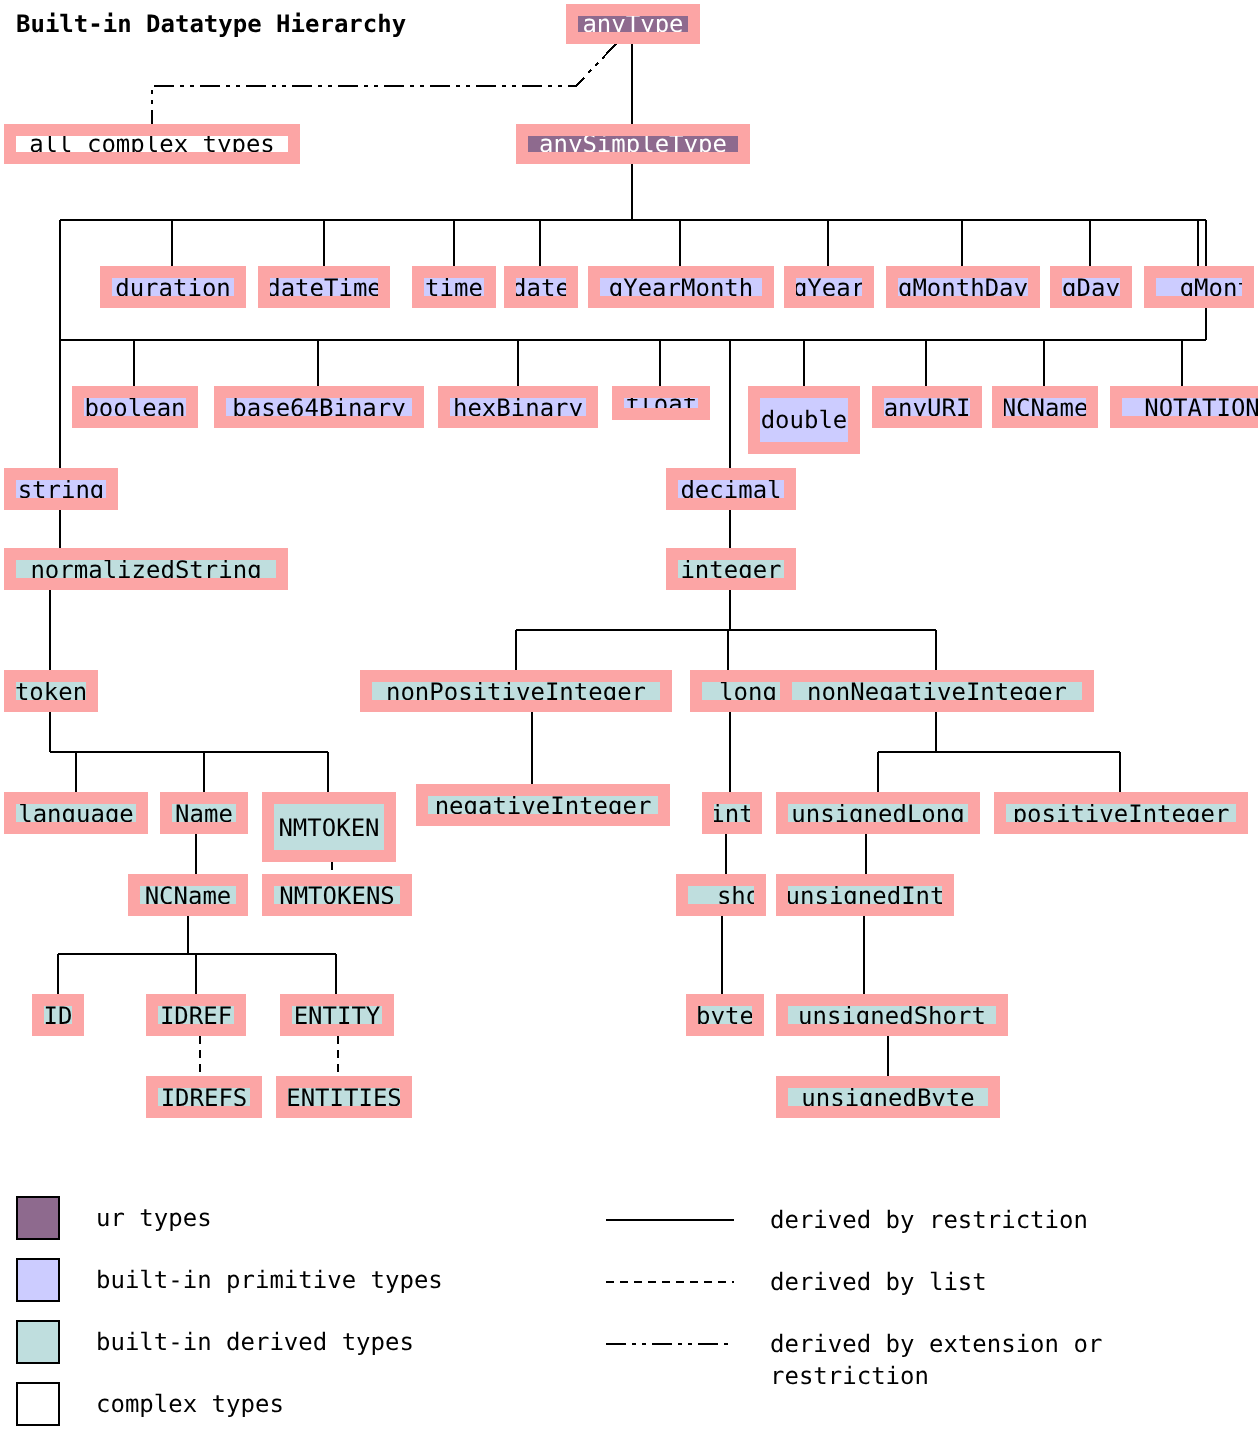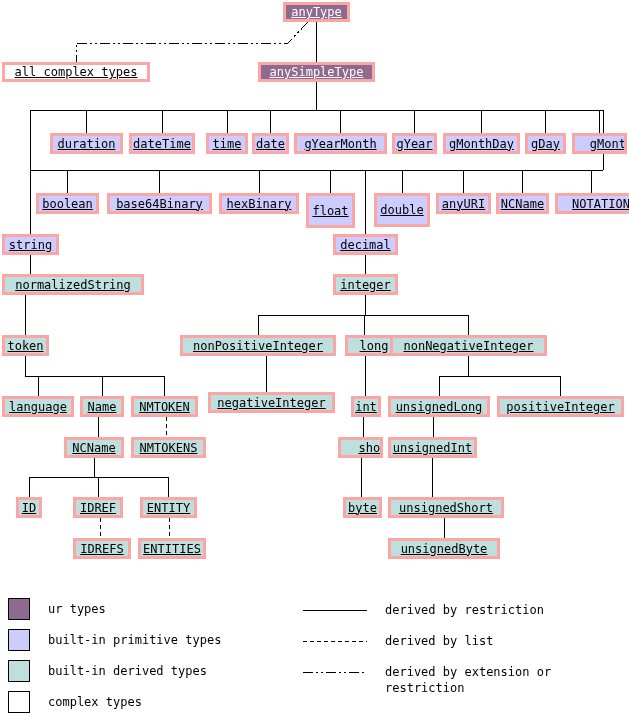--- a/index.html
+++ b/index.html
@@ -7,42 +7,43 @@
     position:relative; width:629px; height:717px; overflow:hidden;
     background:var(--background,#fff);
     font-family:"DejaVu Sans Mono","Liberation Mono",monospace;
     font-size:12px; color:#000;
   }
   .title {
     position:absolute; left:8px; top:5px; font-weight:bold; white-space:nowrap;
   }
   svg.edge-layer { position:absolute; left:0; top:0; }
   .node {
-    position:absolute; box-sizing:border-box; border:3px solid #fca5a5;
+    position:absolute; box-sizing:border-box; border:6px solid #fca5a5;
     display:flex; align-items:center; justify-content:center;
-    white-space:nowrap; overflow:hidden;text-decoration:underline;
+    white-space:nowrap; overflow:hidden;
   }
   .node.ur        { background:var(--ur,#8e6a8e); color:#fff; }
   .node.primitive { background:var(--primitive,#ccccff); }
   .node.derived   { background:var(--derived,#bfdede); }
   .node.complex   { background:var(--complex,#ffffff); }
   .legend-row { position:absolute; left:8px; display:flex; align-items:center; }
   .swatch {
     display:inline-block; width:22px; height:22px; box-sizing:border-box;
     border:1px solid #000;
   }
   .legend-text { margin-left:18px; white-space:nowrap; }
   .line-label { position:absolute; left:385px; line-height:16px; }
   .line-label.two-line { width:195px; }
 </style>
 </head>
 <body>
 
 <div class="stage">
 
+  <div class="title">Built-in Datatype Hierarchy</div>
 
   <svg id="edge-svg" class="edge-layer" width="629" height="717" shape-rendering="crispEdges">
       <polyline points="308,22 288,43 76,43 76,62" fill="none" stroke="#000000" stroke-width="1" stroke-dasharray="10,3,2,3,2,3"></polyline>
       <polyline points="316,22 316,62" fill="none" stroke="#000000" stroke-width="1"></polyline>
       <polyline points="316,82 316,110" fill="none" stroke="#000000" stroke-width="1"></polyline>
       <polyline points="30,110 603,110" fill="none" stroke="#000000" stroke-width="1"></polyline>
       <polyline points="86,110 86,133" fill="none" stroke="#000000" stroke-width="1"></polyline>
       <polyline points="162,110 162,133" fill="none" stroke="#000000" stroke-width="1"></polyline>
       <polyline points="227,110 227,133" fill="none" stroke="#000000" stroke-width="1"></polyline>
       <polyline points="270,110 270,133" fill="none" stroke="#000000" stroke-width="1"></polyline>
@@ -110,36 +111,36 @@
       <div class="node primitive" style="left: 206px; top: 133px; width: 42px; height: 21px;">time</div>
       <div class="node primitive" style="left: 252px; top: 133px; width: 37px; height: 21px;">date</div>
       <div class="node primitive" style="left: 294px; top: 133px; width: 93px; height: 21px;">gYearMonth</div>
       <div class="node primitive" style="left: 392px; top: 133px; width: 45px; height: 21px;">gYear</div>
       <div class="node primitive" style="left: 443px; top: 133px; width: 77px; height: 21px;">gMonthDay</div>
       <div class="node primitive" style="left: 525px; top: 133px; width: 41px; height: 21px;">gDay</div>
       <div class="node primitive" style="left: 572px; top: 133px; width: 55px; height: 21px; padding-left: 24px;">gMonth</div>
       <div class="node primitive" style="left: 36px; top: 193px; width: 63px; height: 21px;">boolean</div>
       <div class="node primitive" style="left: 107px; top: 193px; width: 105px; height: 21px;">base64Binary</div>
       <div class="node primitive" style="left: 219px; top: 193px; width: 80px; height: 21px;">hexBinary</div>
-      <div class="node primitive" style="left: 306px; top: 193px; width: 49px; height: 35px;">float</div>
+      <div class="node primitive" style="left: 306px; top: 193px; width: 49px; height: 17px;">float</div>
       <div class="node primitive" style="left: 374px; top: 193px; width: 56px; height: 34px;">double</div>
       <div class="node primitive" style="left: 436px; top: 193px; width: 55px; height: 21px;">anyURI</div>
       <div class="node primitive" style="left: 496px; top: 193px; width: 53px; height: 21px;">NCName</div>
       <div class="node primitive" style="left: 555px; top: 193px; width: 92px; height: 21px;">NOTATION</div>
       <div class="node primitive" style="left: 2px; top: 234px; width: 57px; height: 21px;">string</div>
       <div class="node primitive" style="left: 333px; top: 234px; width: 65px; height: 21px;">decimal</div>
       <div class="node derived" style="left: 2px; top: 274px; width: 142px; height: 21px;">normalizedString</div>
       <div class="node derived" style="left: 333px; top: 274px; width: 65px; height: 21px;">integer</div>
       <div class="node derived" style="left: 2px; top: 335px; width: 47px; height: 21px;">token</div>
       <div class="node derived" style="left: 180px; top: 335px; width: 156px; height: 21px;">nonPositiveInteger</div>
       <div class="node derived" style="left: 345px; top: 335px; width: 58px; height: 21px;">long</div>
       <div class="node derived" style="left: 390px; top: 335px; width: 157px; height: 21px;">nonNegativeInteger</div>
       <div class="node derived" style="left: 2px; top: 396px; width: 72px; height: 21px;">language</div>
       <div class="node derived" style="left: 80px; top: 396px; width: 44px; height: 21px;">Name</div>
-      <div class="node derived" style="left: 131px; top: 396px; width: 67px; height: 21px;">NMTOKEN</div>
+      <div class="node derived" style="left: 131px; top: 396px; width: 67px; height: 35px;">NMTOKEN</div>
       <div class="node derived" style="left: 208px; top: 392px; width: 127px; height: 21px;">negativeInteger</div>
       <div class="node derived" style="left: 351px; top: 396px; width: 30px; height: 21px;">int</div>
       <div class="node derived" style="left: 388px; top: 396px; width: 102px; height: 21px;">unsignedLong</div>
       <div class="node derived" style="left: 497px; top: 396px; width: 127px; height: 21px;">positiveInteger</div>
       <div class="node derived" style="left: 64px; top: 437px; width: 60px; height: 21px;">NCName</div>
       <div class="node derived" style="left: 131px; top: 437px; width: 75px; height: 21px;">NMTOKENS</div>
       <div class="node derived" style="left: 338px; top: 437px; width: 45px; height: 21px; padding-left: 32px;">short</div>
       <div class="node derived" style="left: 388px; top: 437px; width: 89px; height: 21px;">unsignedInt</div>
       <div class="node derived" style="left: 16px; top: 497px; width: 26px; height: 21px;">ID</div>
       <div class="node derived" style="left: 73px; top: 497px; width: 50px; height: 21px;">IDREF</div>

